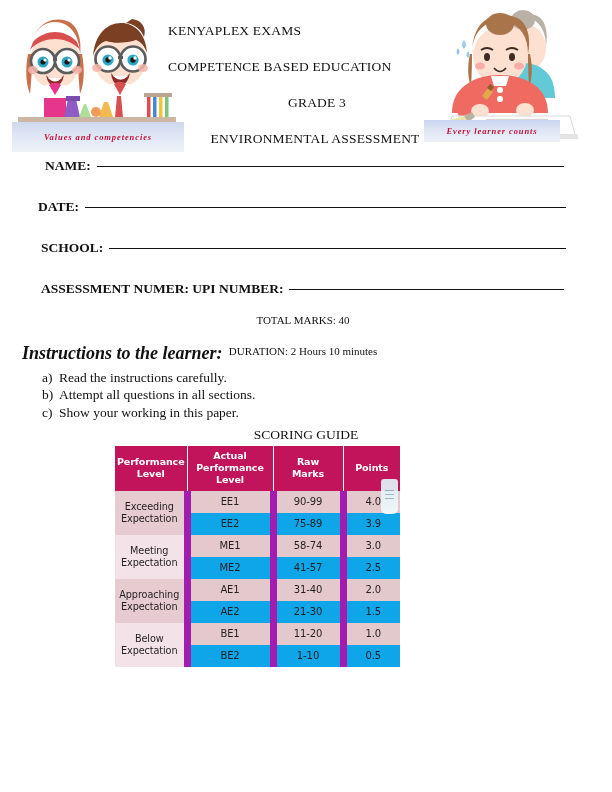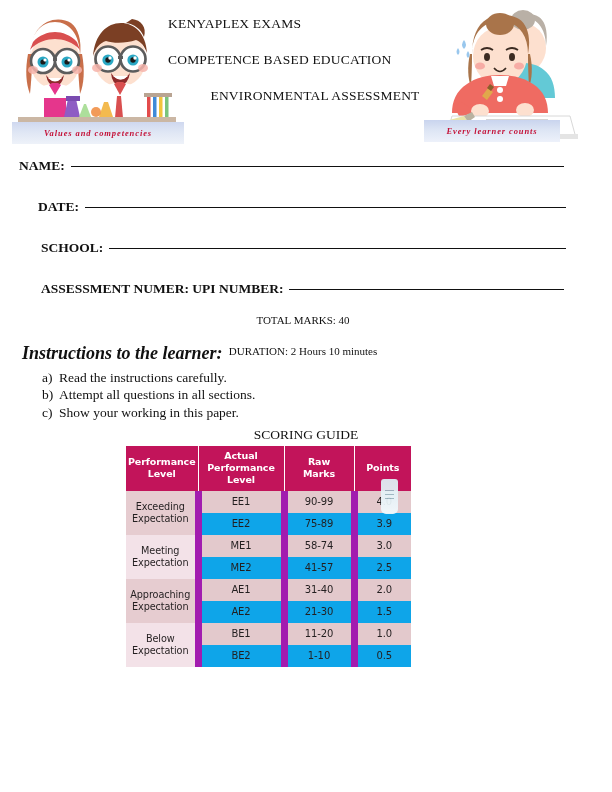--- a/index.html
+++ b/index.html
@@ -10,41 +10,41 @@
   }
   .page{position:relative;width:612px;height:792px;}
 
   
   .header{position:relative;height:152px;}
 
   .clip-left{position:absolute;left:8px;top:4px;width:176px;height:150px;}
   .clip-right{position:absolute;left:424px;top:4px;width:166px;height:148px;}
 
   .titles{position:absolute;left:168px;top:12px;width:280px;text-align:left;}
-  .titles .t{font-size:13.5px;letter-spacing:.2px;margin:5px 0 21px 0;line-height:1.1;}
+  .titles .t{font-size:13.5px;letter-spacing:.2px;margin:12px 0 21px 0;line-height:1.1;}
   .t-grade{text-align:center;padding-left:18px;}
   .t-subject{text-align:center;padding-left:14px;margin-bottom:0 !important;}
 
   .badge{
     position:absolute;
     font-family:"Liberation Serif", serif;
     font-style:italic;font-weight:bold;
     color:#c41238;font-size:8.5px;letter-spacing:.9px;
     text-align:center;
     display:flex;align-items:center;justify-content:center;
   }
-  .badge-left{left:12px;top:122px;width:172px;height:22px;
+  .badge-left{left:12px;top:122px;width:172px;height:30px;
     background:linear-gradient(180deg,#cfd8ef 0%,#dfe6f4 45%,#eef2f9 100%);}
   .badge-right{left:424px;top:120px;width:136px;height:22px;
     background:linear-gradient(180deg,#c9d4ee 0%,#dde5f4 45%,#edf1fa 100%);}
 
   
   .fields{position:absolute;left:0;top:158px;width:612px;}
   .field{display:flex;align-items:baseline;font-weight:bold;font-size:13.5px;
-         margin:0 0 25px 0;padding-left:19px;}
+         margin:0 0 25px 0;padding-left:45px;}
   .field .lbl{white-space:nowrap;}
   .rule{flex:1;border-bottom:1.1px solid #111;margin-left:6px;margin-right:46px;
         transform:translateY(-3px);}
   .field.f-name .rule{margin-right:48px;}
   .field.f-date{padding-left:38px;}
   .field.f-school{padding-left:41px;}
   .field.f-assess{padding-left:41px;}
   .field.f-assess .rule{margin-right:48px;}
 
   .centerline{text-align:center;font-size:11px;margin:0;padding-right:6px;}
@@ -55,21 +55,21 @@
   .instr-head{position:absolute;left:22px;top:343px;font-weight:bold;
               font-style:italic;font-size:18px;}
   .instr-list{position:absolute;left:42px;top:369px;font-size:13.5px;line-height:1.28;}
   .instr-list .ln{display:flex;}
   .instr-list .mk{width:17px;flex:none;}
 
   
   .sg-title{position:absolute;left:0;top:427px;width:612px;text-align:center;
             font-size:13.5px;padding-right:6px;}
 
-  .tbl-wrap{position:absolute;left:126px;top:446px;width:284px;}
+  .tbl-wrap{position:absolute;left:115px;top:446px;width:284px;}
   table.sg{border-collapse:collapse;width:285px;table-layout:fixed;
            font-family:"DejaVu Sans", sans-serif;}
   table.sg col.c1{width:72px;}
   table.sg col.c2{width:86px;}
   table.sg col.c3{width:70px;}
   table.sg col.c4{width:57px;}
 
   table.sg th{
     background:#c2145a;color:#ffffff;font-weight:bold;
     font-size:9.5px;line-height:1.25;text-align:center;
@@ -219,20 +219,21 @@
     <div class="badge badge-left">
       <span>Values and competencies</span>
     </div>
     <div class="badge badge-right">
       <span>Every learner counts</span>
     </div>
 
     <div class="titles">
       <div class="t t-org">KENYAPLEX EXAMS</div>
       <div class="t t-program">COMPETENCE BASED EDUCATION</div>
+      <div class="t t-grade">GRADE 3</div>
       <div class="t t-subject">ENVIRONMENTAL ASSESSMENT</div>
     </div>
   </div>
 
   <div class="fields">
 
     <div class="field f-name">
       <span class="lbl">NAME:</span>
       <span class="rule"></span>
     </div>

